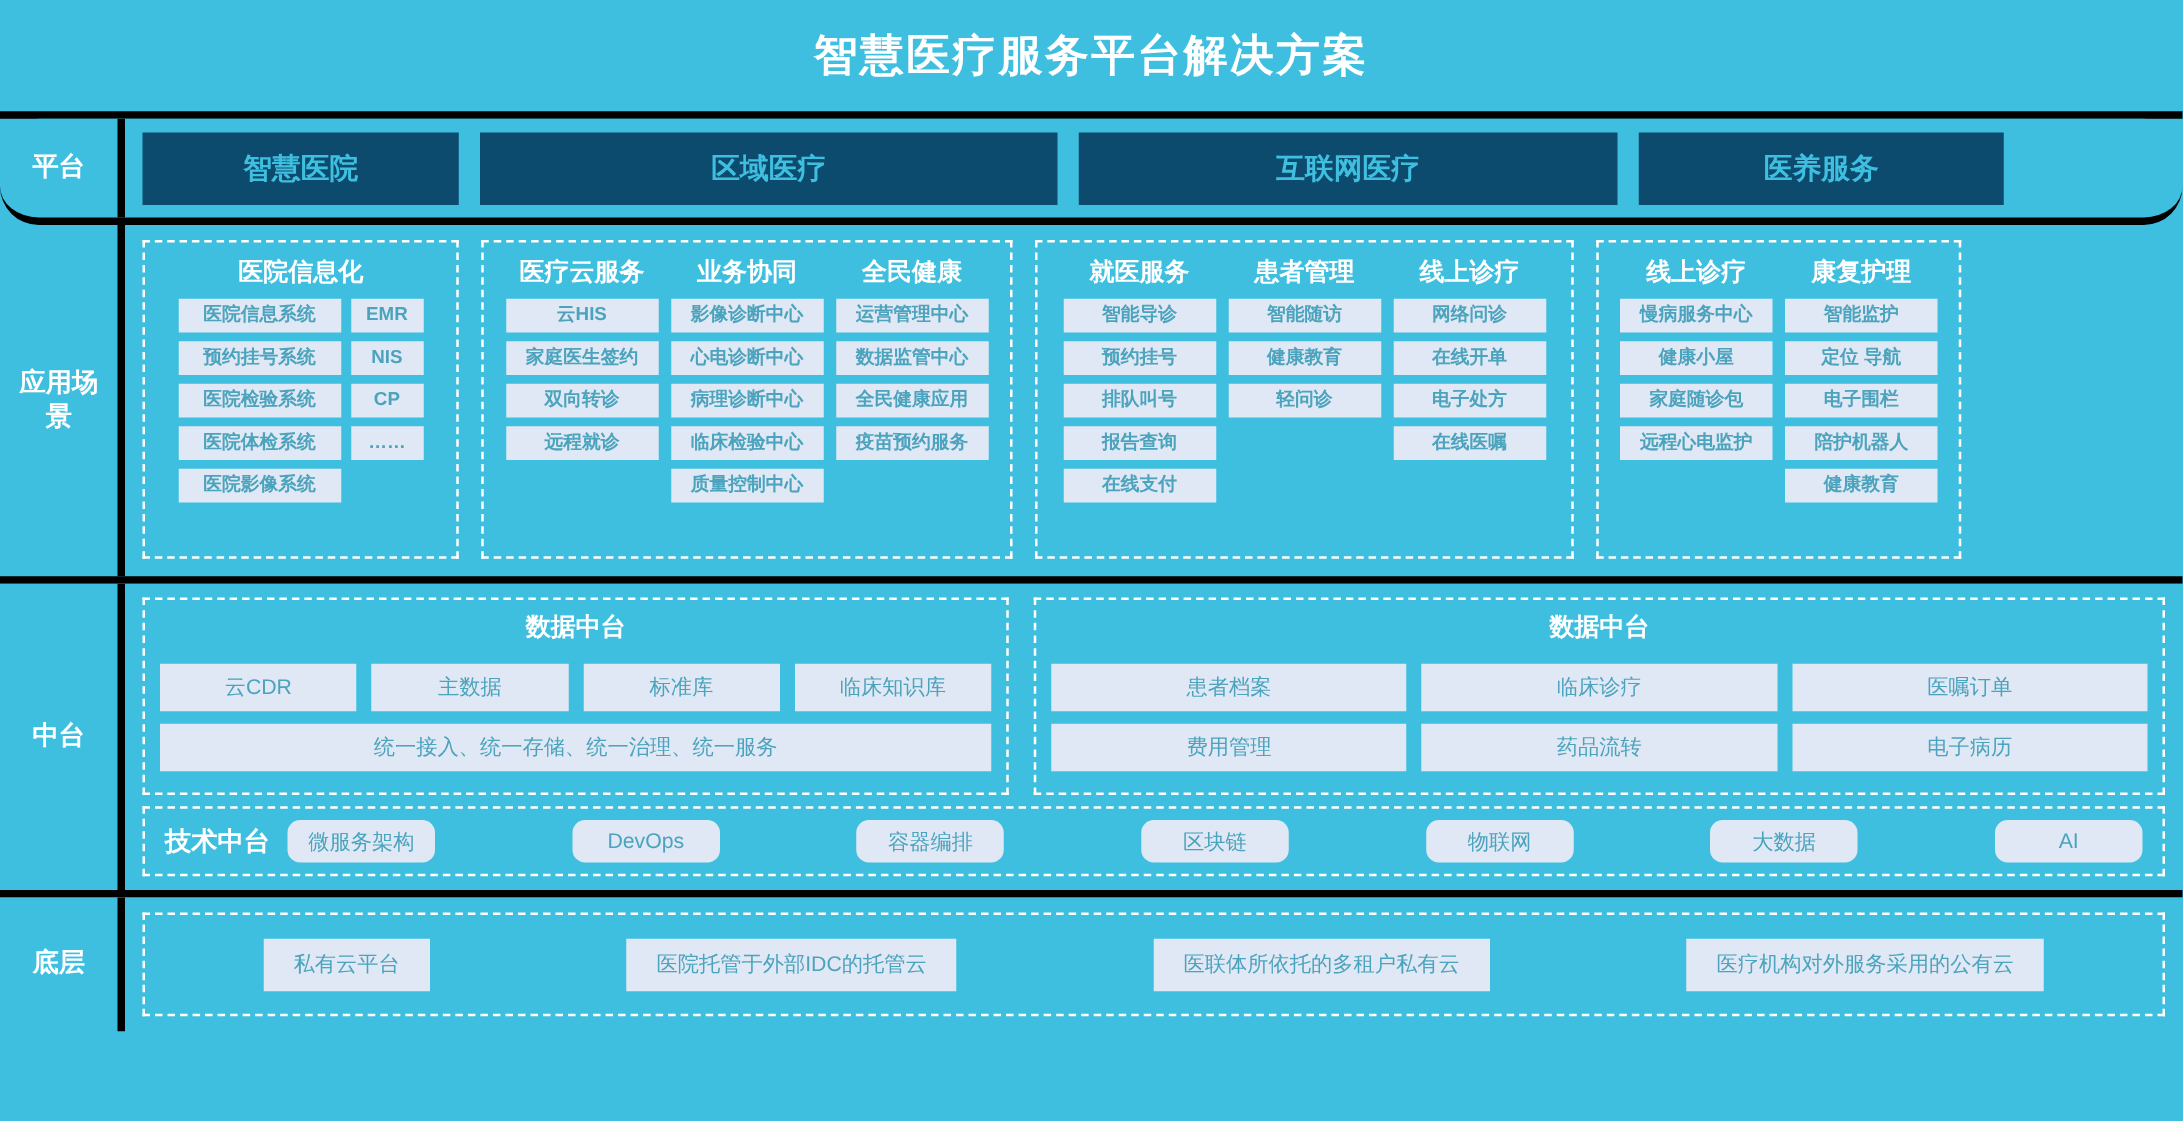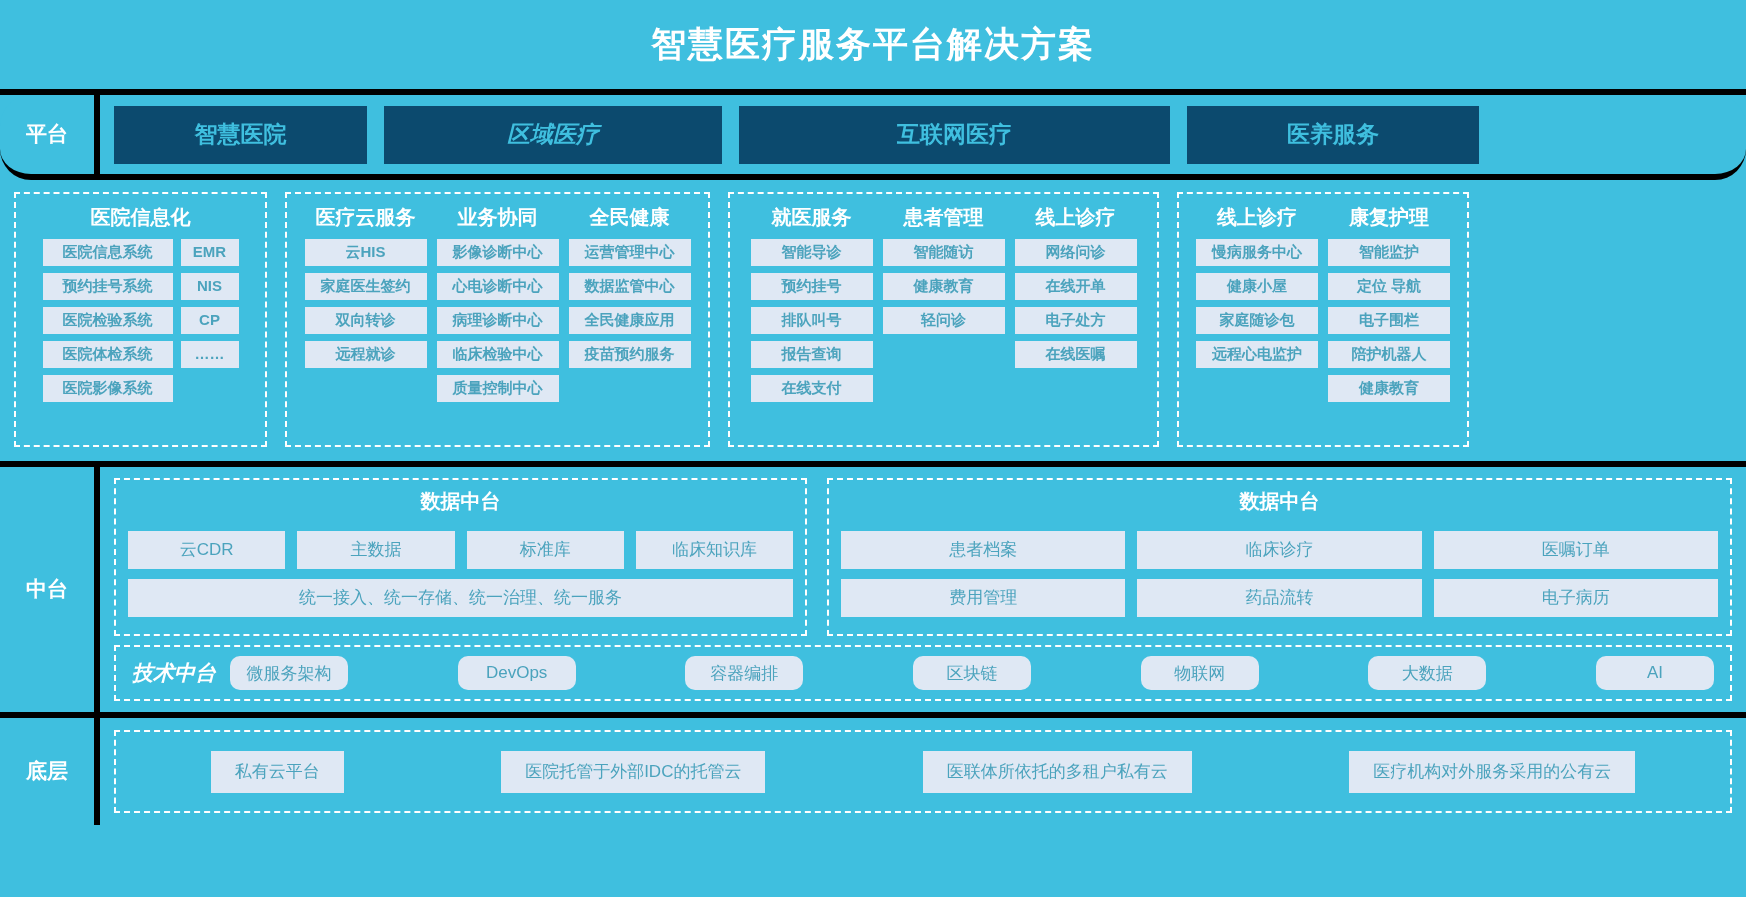--- a/index.html
+++ b/index.html
@@ -91,21 +91,21 @@
     background:#dfe8f4;color:#4ba3bd;font-size:17px;
     height:38px;display:flex;align-items:center;justify-content:center;
     box-sizing:border-box;flex:1;white-space:nowrap;
   }
   .mid-chip.full{flex:1 1 100%;}
   .mid-chip-rows{display:flex;flex-direction:column;gap:10px;flex:1;justify-content:center;}
   .tech-box{
     border:2px dashed #ffffff;box-sizing:border-box;
     height:56px;display:flex;align-items:center;padding:0 16px;gap:0;
   }
-  .tech-label{color:#fff;font-size:21px;font-weight:bold;white-space:nowrap;margin-right:14px;font-style:italic;}
+  .tech-label{color:#fff;font-size:21px;font-weight:bold;white-space:nowrap;margin-right:14px;}
   .tech-chips{display:flex;flex:1;justify-content:space-between;align-items:center;}
   .tech-chip{
     background:#dfe8f4;color:#4ba3bd;font-size:17px;
     height:34px;min-width:118px;padding:0 14px;box-sizing:border-box;
     display:flex;align-items:center;justify-content:center;white-space:nowrap;border-radius:10px;
   }
 
   
   .bottom-row{height:107px;border-bottom:none;}
   .bottom-body{padding:12px 14px;box-sizing:border-box;height:100%;}
@@ -126,29 +126,30 @@
 
   <div class="title-band">
     <div class="title">智慧医疗服务平台解决方案</div>
   </div>
 
   <div class="row platform-row">
     <div class="row-label">平台</div>
     <div class="row-body platform-body" id="platform-body">
         <div class="plat-box" style="width: 253px;">智慧医院</div>
         <div class="plat-gap"></div>
-        <div class="plat-box" style="width: 338px; font-style: italic;">区域医疗</div>
+        <div class="plat-box" style="width: 462px;">区域医疗</div>
         <div class="plat-gap"></div>
         <div class="plat-box" style="width: 431px;">互联网医疗</div>
         <div class="plat-gap"></div>
         <div class="plat-box" style="width: 292px;">医养服务</div>
       </div>
   </div>
 
   <div class="row scenarios-row">
+    <div class="row-label">应用场景</div>
     <div class="row-body scen-body" id="scen-body">
         <div class="scen-group" style="flex: 0 0 253px;">
           <div class="scen-cols">
             <div class="scen-col">
               <div class="scen-col-head">医院信息化</div>
               <div class="scen-sub">
                 <div class="chip-stack">
                   <div class="chip w-wide">医院信息系统</div>
                   <div class="chip w-wide">预约挂号系统</div>
                   <div class="chip w-wide">医院检验系统</div>

